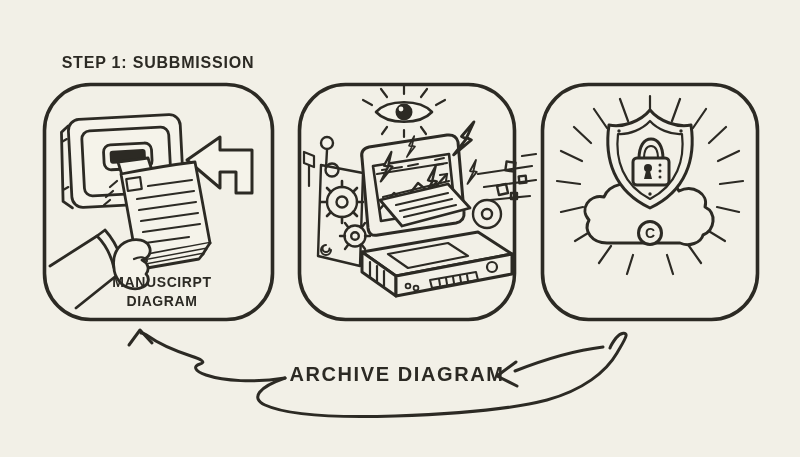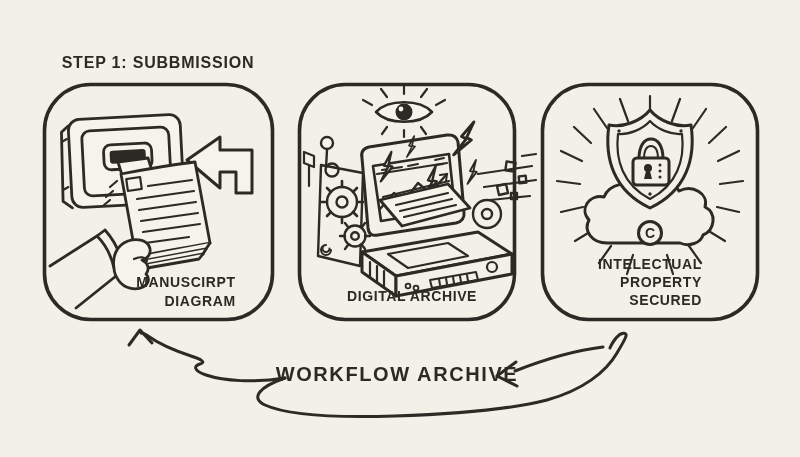--- a/index.html
+++ b/index.html
@@ -3,21 +3,21 @@
 <meta charset="utf-8">
 <style>
   html,body{margin:0;padding:0;background:#e8e6de;}
   .stage{
     position:relative;width:800px;height:457px;overflow:hidden;
     background:#f2f0e7;
     font-family:"Liberation Sans","DejaVu Sans",sans-serif;
     color:#2c2a24;
   }
   .stage svg{position:absolute;inset:0;display:block;}
-  .txt{position:absolute;transform:translateX(-50%);text-align:right;white-space:nowrap;color:#2c2a24;}
+  .txt{position:absolute;transform:translateX(-50%);text-align:center;white-space:nowrap;color:#2c2a24;}
   .step-title{font-size:16px;font-weight:700;letter-spacing:.8px;}
   .caption{font-size:14px;font-weight:700;letter-spacing:.6px;line-height:19px;}
   .caption span{display:block;}
   .footer-label{font-size:20px;font-weight:700;letter-spacing:1.6px;}
   .c-badge{
     position:absolute;left:637px;top:220px;width:26px;height:26px;
     border:3px solid #2c2a24;border-radius:50%;background:#f2f0e7;
     font-size:14px;font-weight:700;line-height:20px;text-align:center;
     box-sizing:border-box;color:#2c2a24;
   }
@@ -184,30 +184,22 @@
     <path d="M 285 378 C 254 383 224 381 206 375 C 194 371 193 366 200 364 C 207 362 200 359 191 356 C 176 351 159 344 148 336 C 145 334 143 333 141 333"></path>
     <path d="M 129 345 L 140 330 L 152 343"></path>
     <path d="M 285 378 C 259 387 250 398 265 405 C 287 415 335 418 395 416 C 455 414 512 409 547 400 C 583 390 606 372 617 353 C 621 346 625 340 626 336 C 627 332 621 332 616 338 C 613 342 611 345 610 348"></path>
     <path d="M 515 371 C 548 358 578 350 603 347"></path>
     <path d="M 516 362 L 497 376 L 517 386"></path>
   </g>
 </svg>
 
 <div class="txt step-title" style="left:158px;top:54px;">STEP 1: SUBBMISSION</div>
 
-<div class="txt caption" style="left:162px;top:273px;margin-left:24px;">
+<div class="txt caption" style="left:162px;top:273px;">
   <span>MANUSCIRPT</span>
   <span>DIAGRAM</span>
 </div>
-<div class="txt caption" style="left:412px;top:287px;">
-  <span>DIGITAL ARCHIVE</span>
+
+<div class="txt footer-label" style="left:397px;top:363px;">ARCHIVE DIAGRAM</div>
+
+<div class="c-badge">C</div>
+
 </div>
-<div class="txt caption" style="left:650px;top:255px;line-height:18px;">
-  <span>INTELECTUAL</span>
-  <span>PROPERTY</span>
-  <span>SECURED</span>
-</div>
-
-<div class="txt footer-label" style="left:397px;top:363px;">WORKFLOW ARCHIVE</div>
-
-<div class="c-badge">C</div>
-
-</div>
 
 </body></html>

